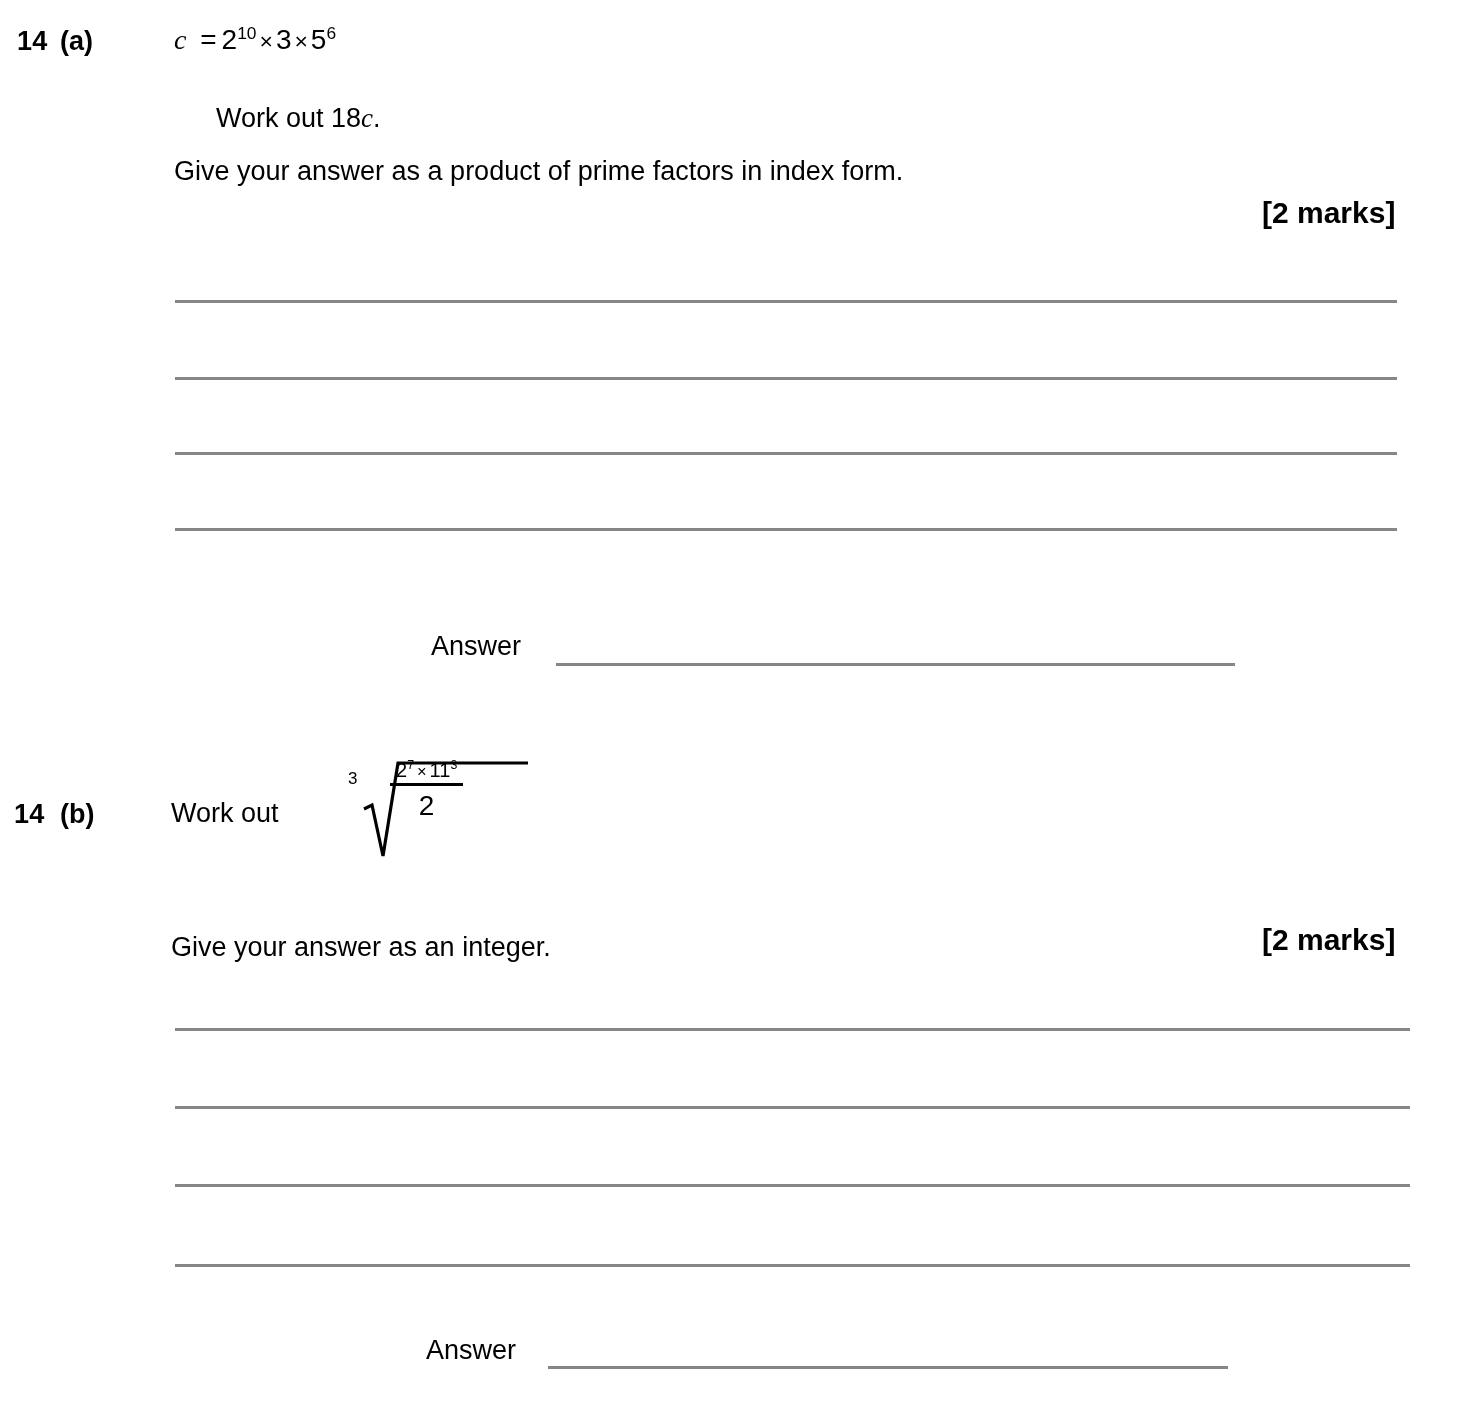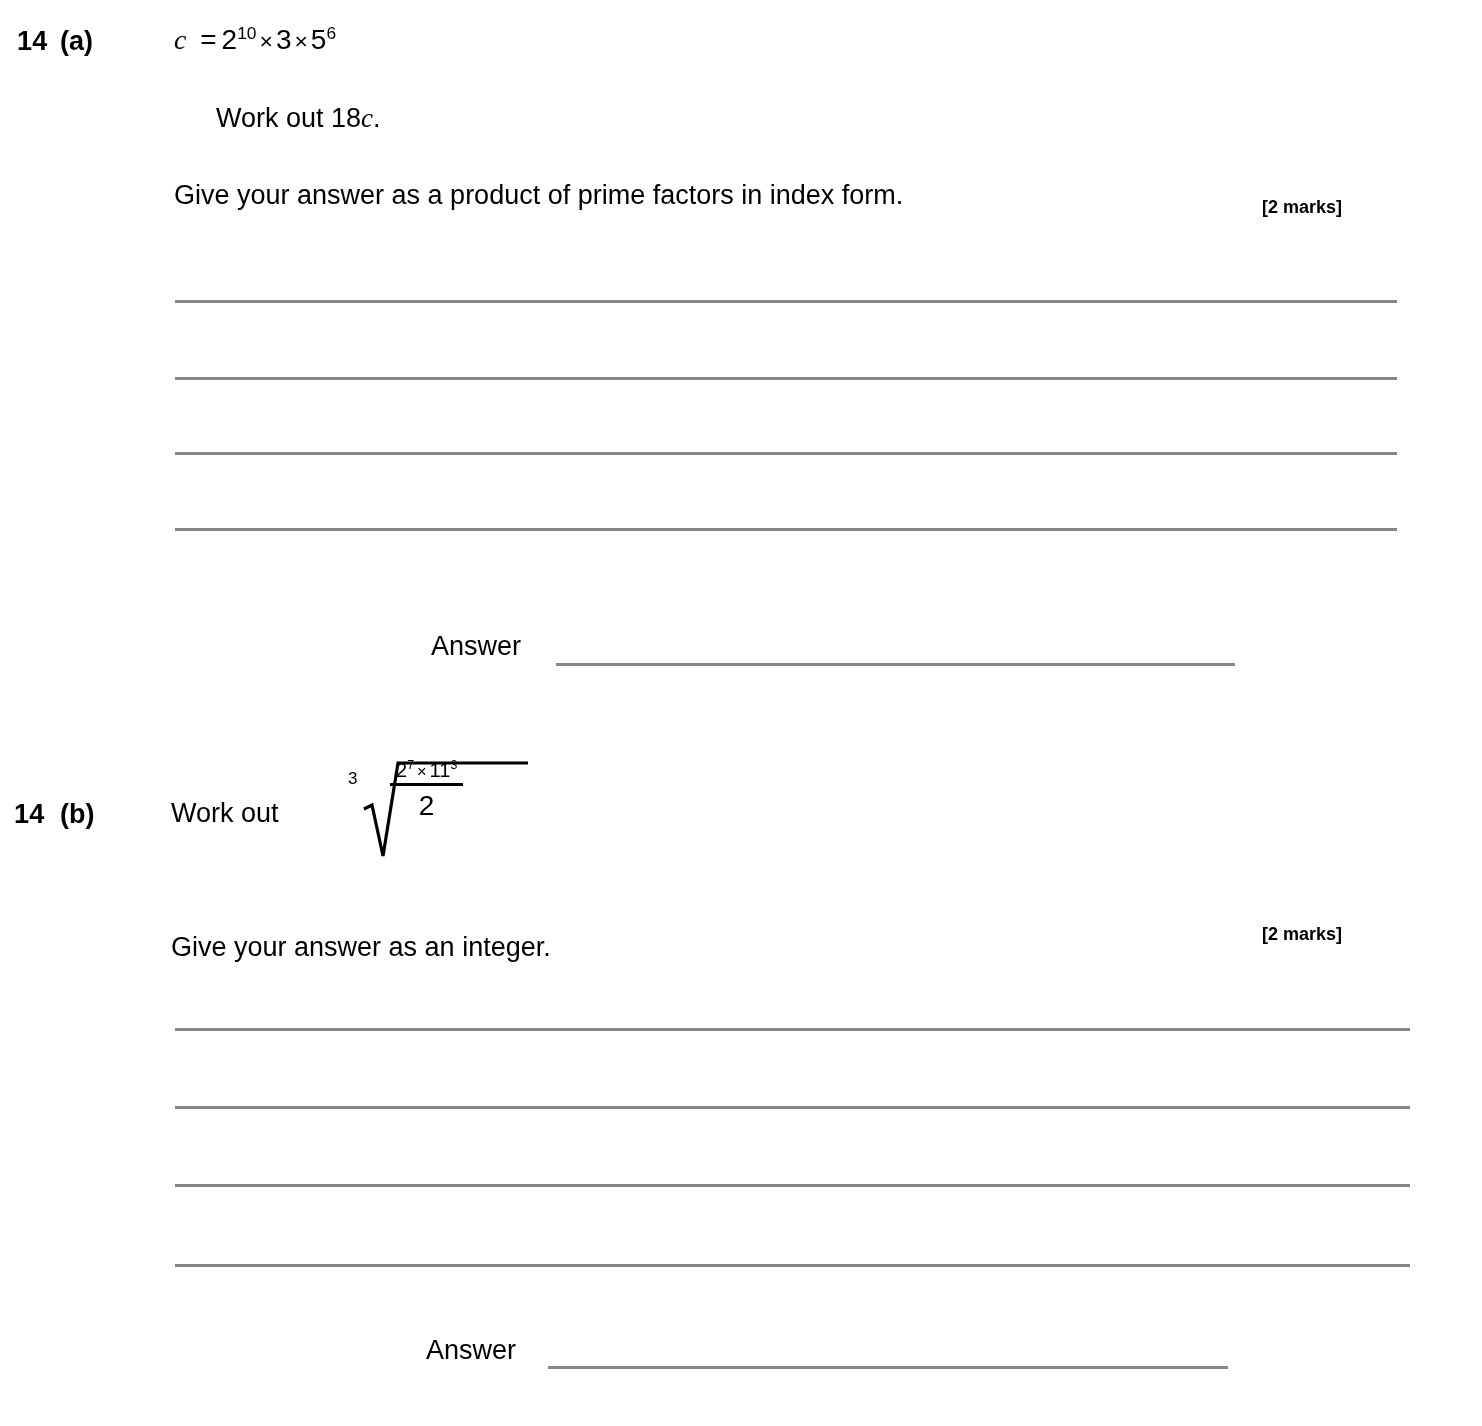--- a/index.html
+++ b/index.html
@@ -40,21 +40,21 @@
     line-height: 1;
   }
 
   
   .btext {
     font-size: 27px;
     line-height: 1;
     white-space: nowrap;
   }
   .marks {
-    font-size: 18px;
+    font-size: 30px;
     font-weight: bold;
     line-height: 1;
     white-space: nowrap;
   }
 
   
   .math {
     font-size: 28px;
     line-height: 1;
     white-space: nowrap;
@@ -157,21 +157,21 @@
 
     <span class="abs math" style="left:174px; top:26px;">
       <span class="mvar">c</span>
       <span style="padding:0 5px 0 6px;">=</span><span>2</span><sup class="exp">10</sup><span class="times">×</span><span>3</span><span class="times">×</span><span>5</span><sup class="exp">6</sup>
     </span>
 
     <span class="abs btext" style="left:174px; top:105px;margin-left:42px;">
       <span>Work out 18</span><span class="mvar-small">c</span><span>.</span>
     </span>
 
-    <span class="abs btext" style="left:174px; top:158px;margin-top:24px;">Give your answer as a product of prime factors in index form.</span>
+    <span class="abs btext" style="left:174px; top:158px;">Give your answer as a product of prime factors in index form.</span>
 
     <span class="abs marks" style="left:1262px; top:198px;">[2 marks]</span>
 
     <div class="ruleline" style="left:175px; top:300px; width:1222px;"></div>
     <div class="ruleline" style="left:175px; top:377px; width:1222px;"></div>
     <div class="ruleline" style="left:175px; top:452px; width:1222px;"></div>
     <div class="ruleline" style="left:175px; top:528px; width:1222px;"></div>
 
     <span class="abs answer-label" style="left:431px; top:633px;">Answer</span>
     <div class="answer-rule" style="left:556px; top:663px; width:679px;"></div>

